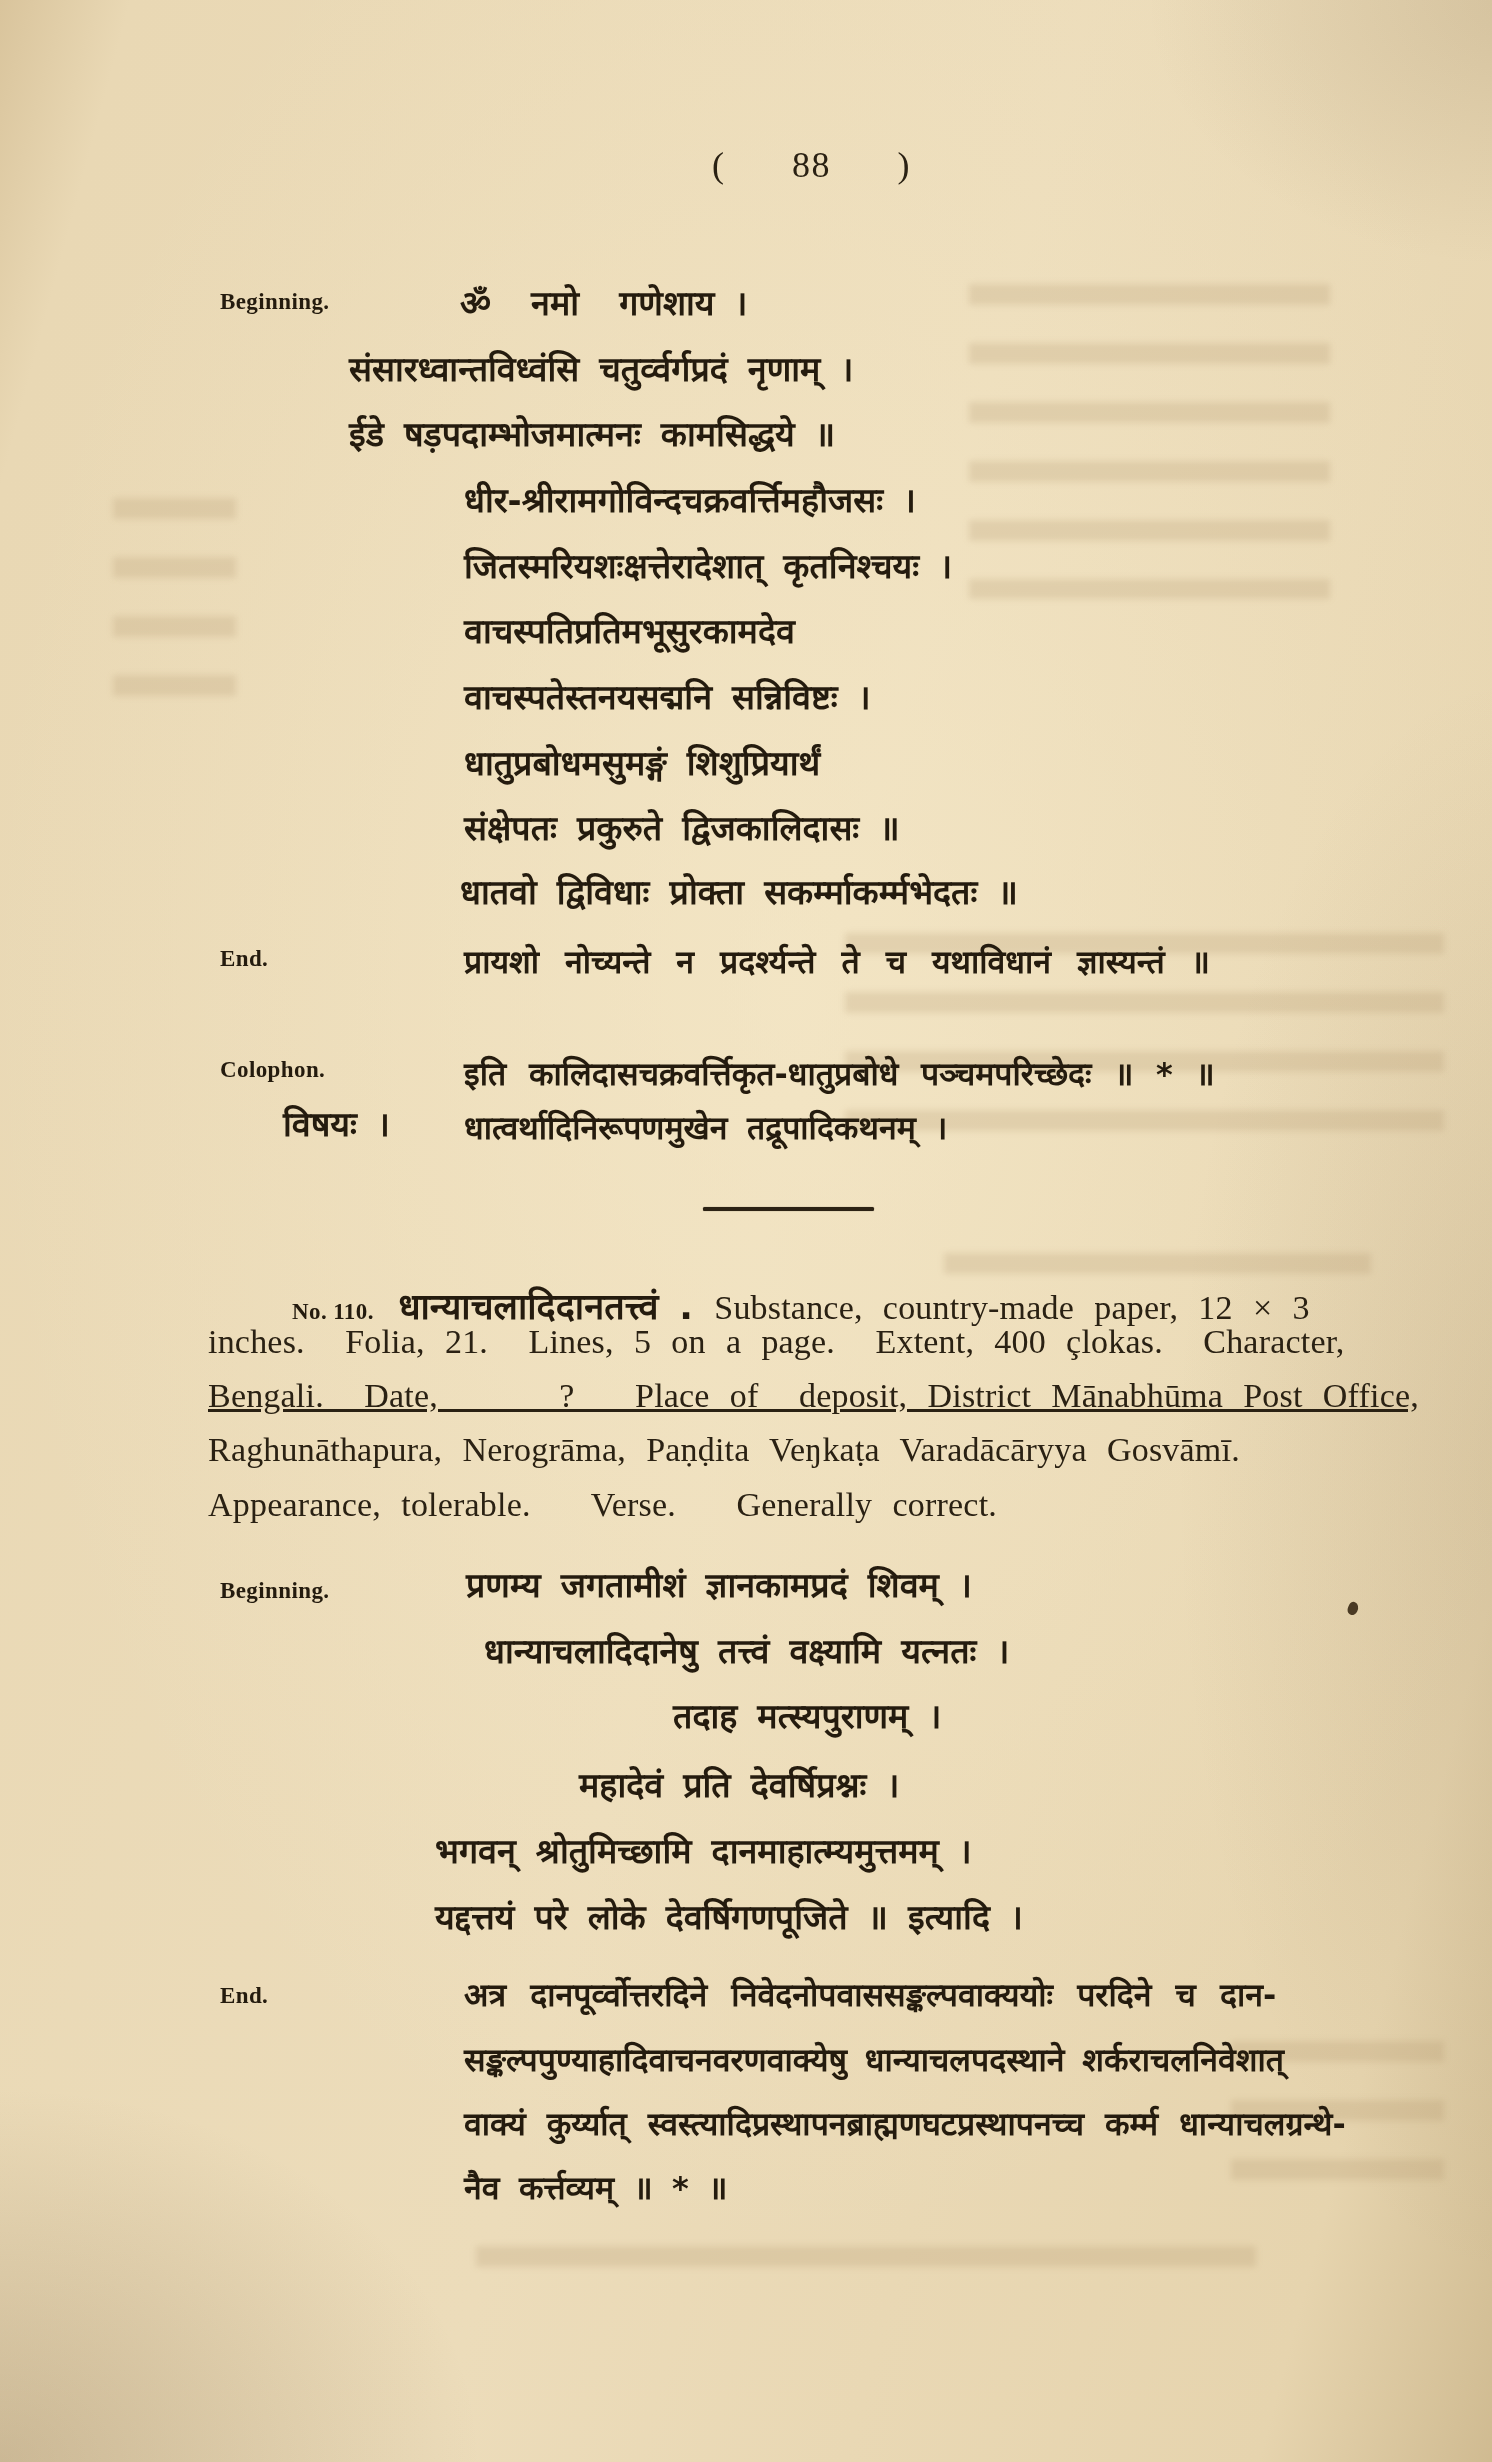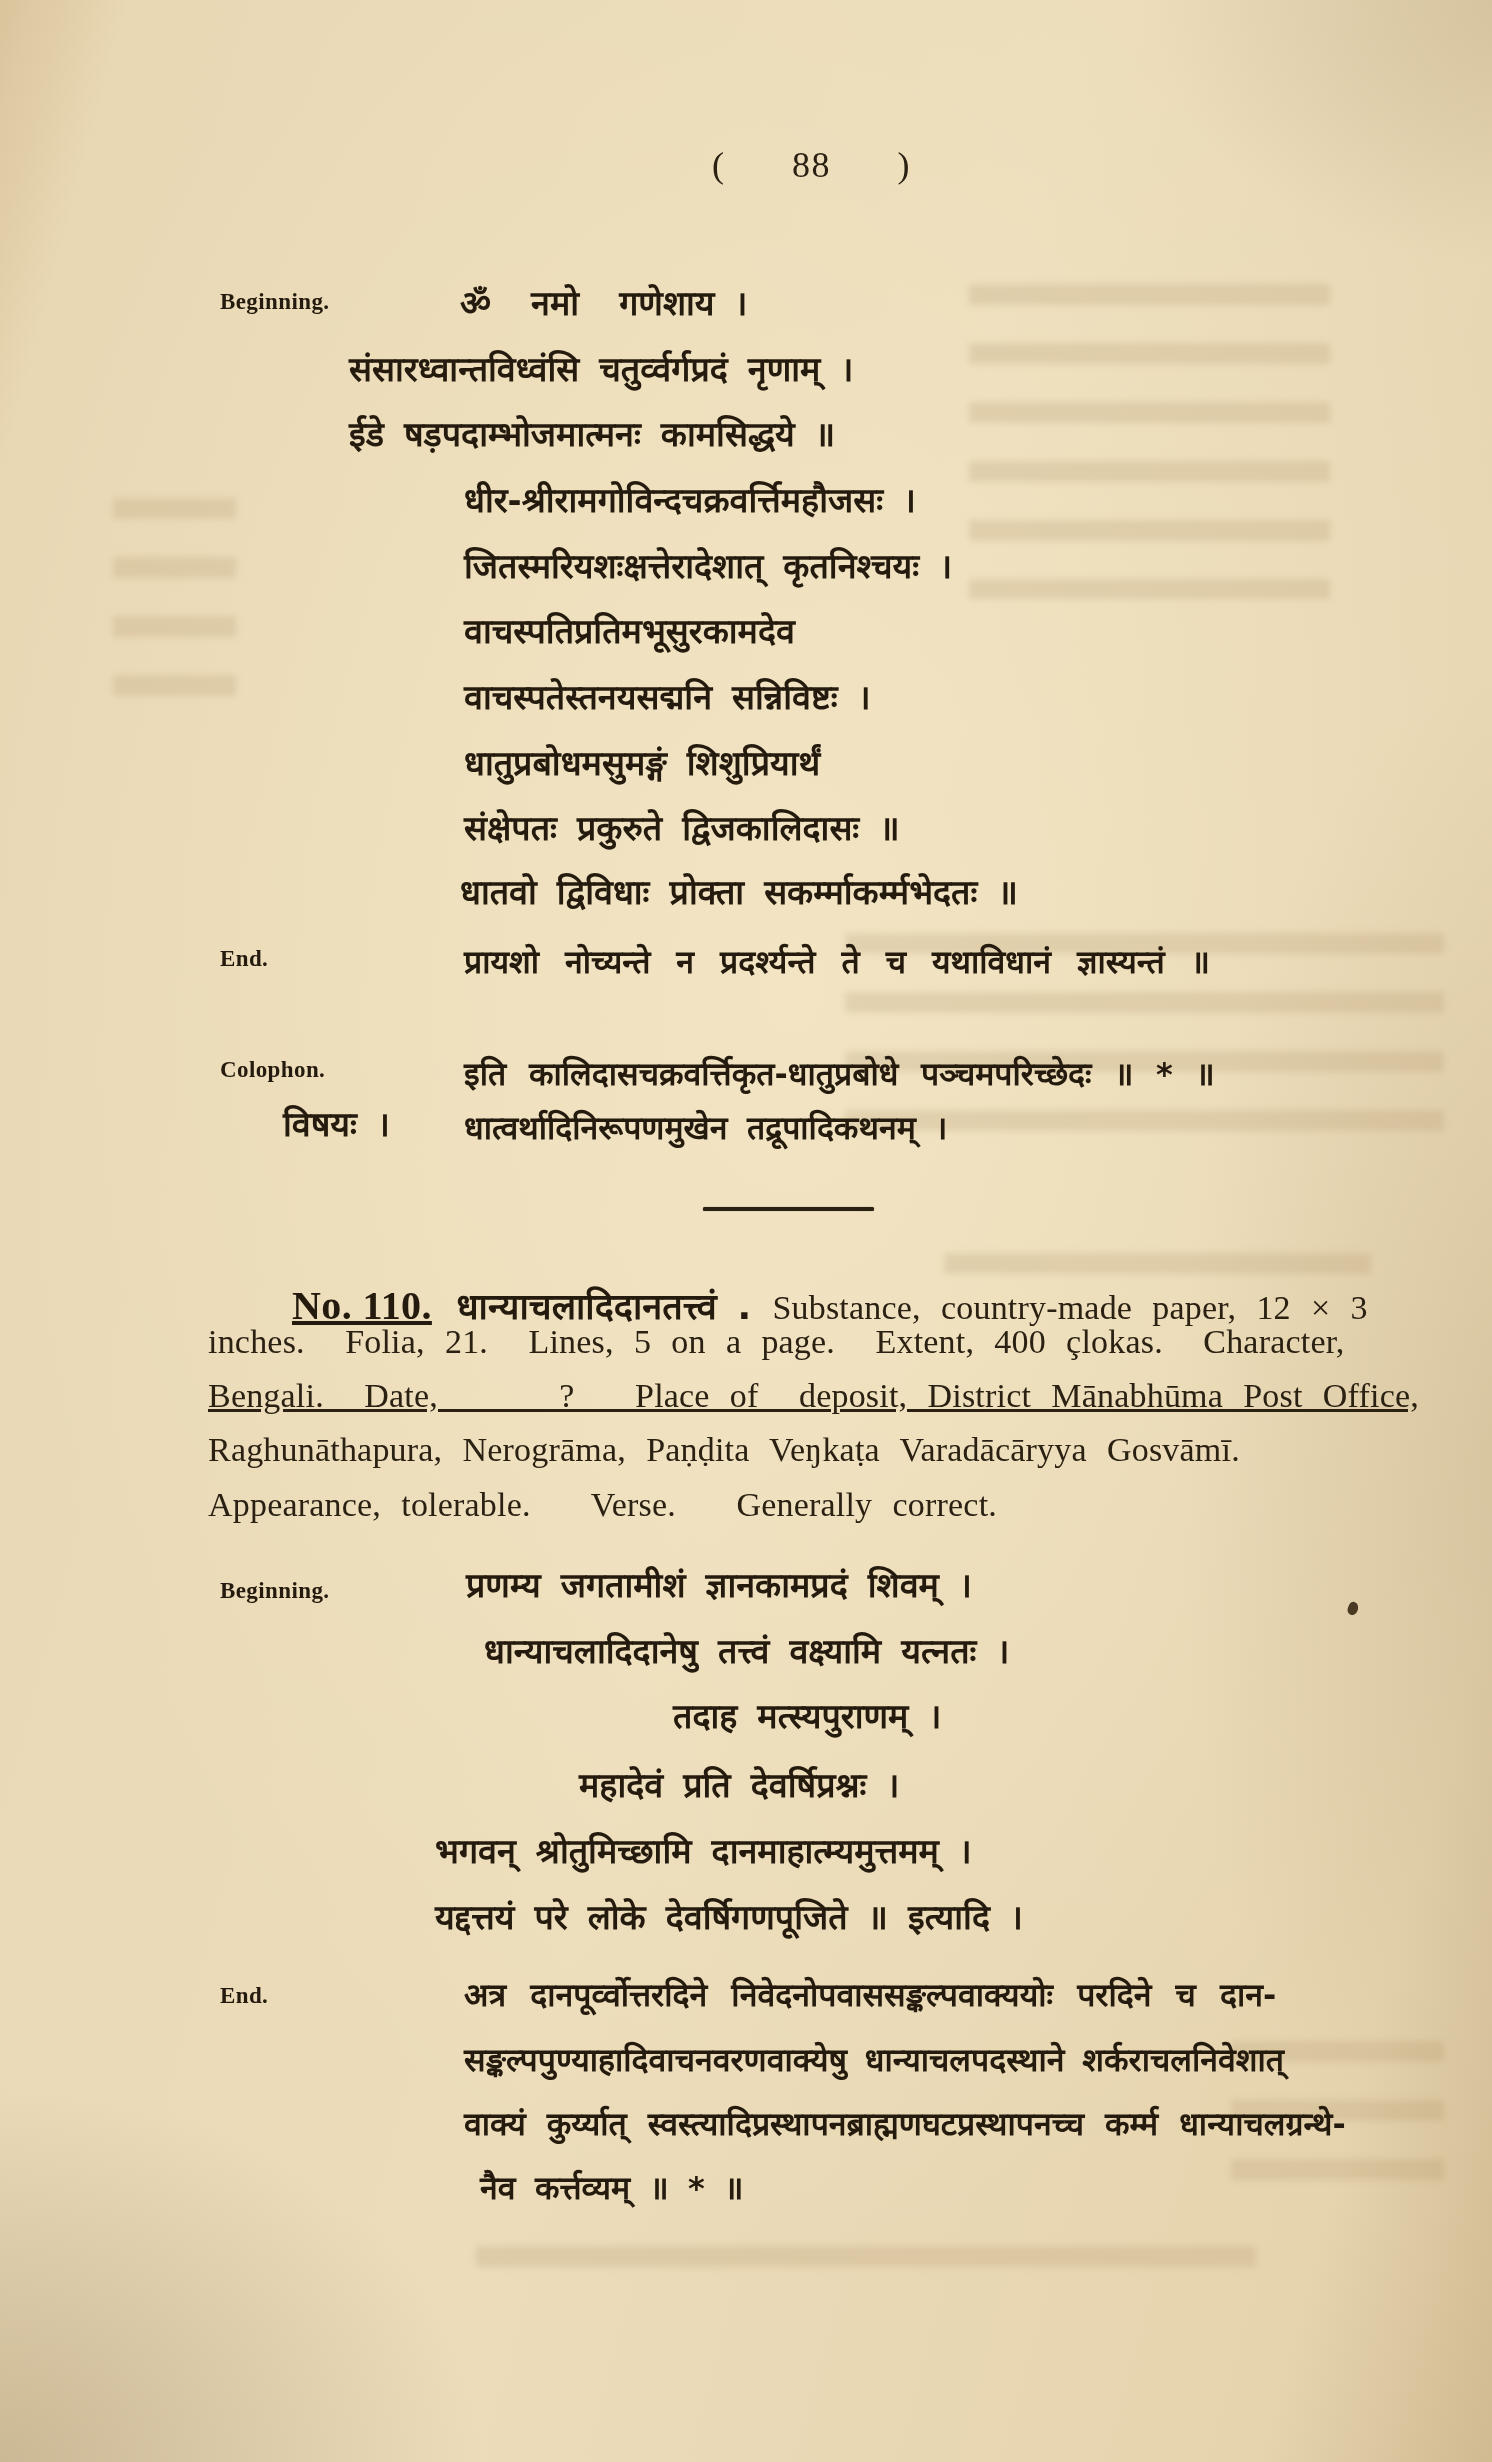--- a/index.html
+++ b/index.html
@@ -90,21 +90,21 @@
 
   <div class="abs lbl" style="left:220px;top:1057px;">Colophon.</div>
   <div class="abs deva deva-sm" style="left:464px;top:1051px;word-spacing:11.5px;">इति कालिदासचक्रवर्त्तिकृत-धातुप्रबोधे पञ्चमपरिच्छेदः ॥ * ॥</div>
 
   <div class="abs deva" style="left:283px;top:1100px;">विषयः ।</div>
   <div class="abs deva deva-sm" style="left:464px;top:1105px;">धात्वर्थादिनिरूपणमुखेन तद्रूपादिकथनम् ।</div>
 
   <div class="rule" style="left:703px;top:1207px;width:171px;height:4.1px;"></div>
 
   <div class="abs" style="left:279px;top:1265px;">
-    <span class="lbl" style="font-size:40px;text-decoration:underline;">No. 110.</span><span class="deva deva-title" style="margin-left:24.6px;">धान्याचलादिदानतत्त्वं .</span><span class="eng" style="margin-left:21.3px;">Substance, country-made paper, 12 × 3</span>
+    <span class="lbl" style="font-size:23px;">No. 110.</span><span class="deva deva-title" style="margin-left:24.6px;">धान्याचलादिदानतत्त्वं .</span><span class="eng" style="margin-left:21.3px;">Substance, country-made paper, 12 × 3</span>
   </div>
 
   <div class="abs eng" style="left:208px;top:1323px;">inches.  Folia, 21.  Lines, 5 on a page.  Extent, 400 çlokas.  Character,</div>
   <div class="abs eng" style="left:208px;top:1377px;text-decoration:underline;">Bengali.  Date,      ?   Place of  deposit, District Mānabhūma Post Office,</div>
   <div class="abs eng" style="left:208px;top:1431px;">Raghunāthapura, Nerogrāma, Paṇḍita Veŋkaṭa Varadācāryya Gosvāmī.</div>
   <div class="abs eng" style="left:208px;top:1486px;">Appearance, tolerable.   Verse.   Generally correct.</div>
 
   <div class="abs lbl" style="left:220px;top:1578px;">Beginning.</div>
 
   <div class="abs deva" style="left:466px;top:1561px;">प्रणम्य जगतामीशं ज्ञानकामप्रदं शिवम् ।</div>
@@ -112,16 +112,16 @@
   <div class="abs deva" style="left:673px;top:1692px;">तदाह मत्स्यपुराणम् ।</div>
   <div class="abs deva" style="left:579px;top:1761px;">महादेवं प्रति देवर्षिप्रश्नः ।</div>
   <div class="abs deva" style="left:435px;top:1827px;">भगवन् श्रोतुमिच्छामि दानमाहात्म्यमुत्तमम् ।</div>
   <div class="abs deva" style="left:435px;top:1893px;">यद्दत्तयं परे लोके देवर्षिगणपूजिते ॥ इत्यादि ।</div>
 
   <div class="abs lbl" style="left:220px;top:1983px;">End.</div>
 
   <div class="abs deva deva-sm" style="left:464px;top:2037px;word-spacing:6.6px;">सङ्कल्पपुण्याहादिवाचनवरणवाक्येषु धान्याचलपदस्थाने शर्कराचलनिवेशात्</div>
   <div class="abs deva deva-sm" style="left:464px;top:1972px;word-spacing:13px;">अत्र दानपूर्व्वोत्तरदिने निवेदनोपवाससङ्कल्पवाक्ययोः परदिने च दान-</div>
   <div class="abs deva deva-sm" style="left:464px;top:2101px;word-spacing:9.8px;">वाक्यं कुर्य्यात् स्वस्त्यादिप्रस्थापनब्राह्मणघटप्रस्थापनच्च कर्म्म धान्याचलग्रन्थे-</div>
-  <div class="abs deva deva-sm" style="left:464px;top:2165px;margin-left:16px;">नैव कर्त्तव्यम् ॥ * ॥</div>
+  <div class="abs deva deva-sm" style="left:464px;top:2165px;">नैव कर्त्तव्यम् ॥ * ॥</div>
 
 </div>
 
 
 </body></html>

